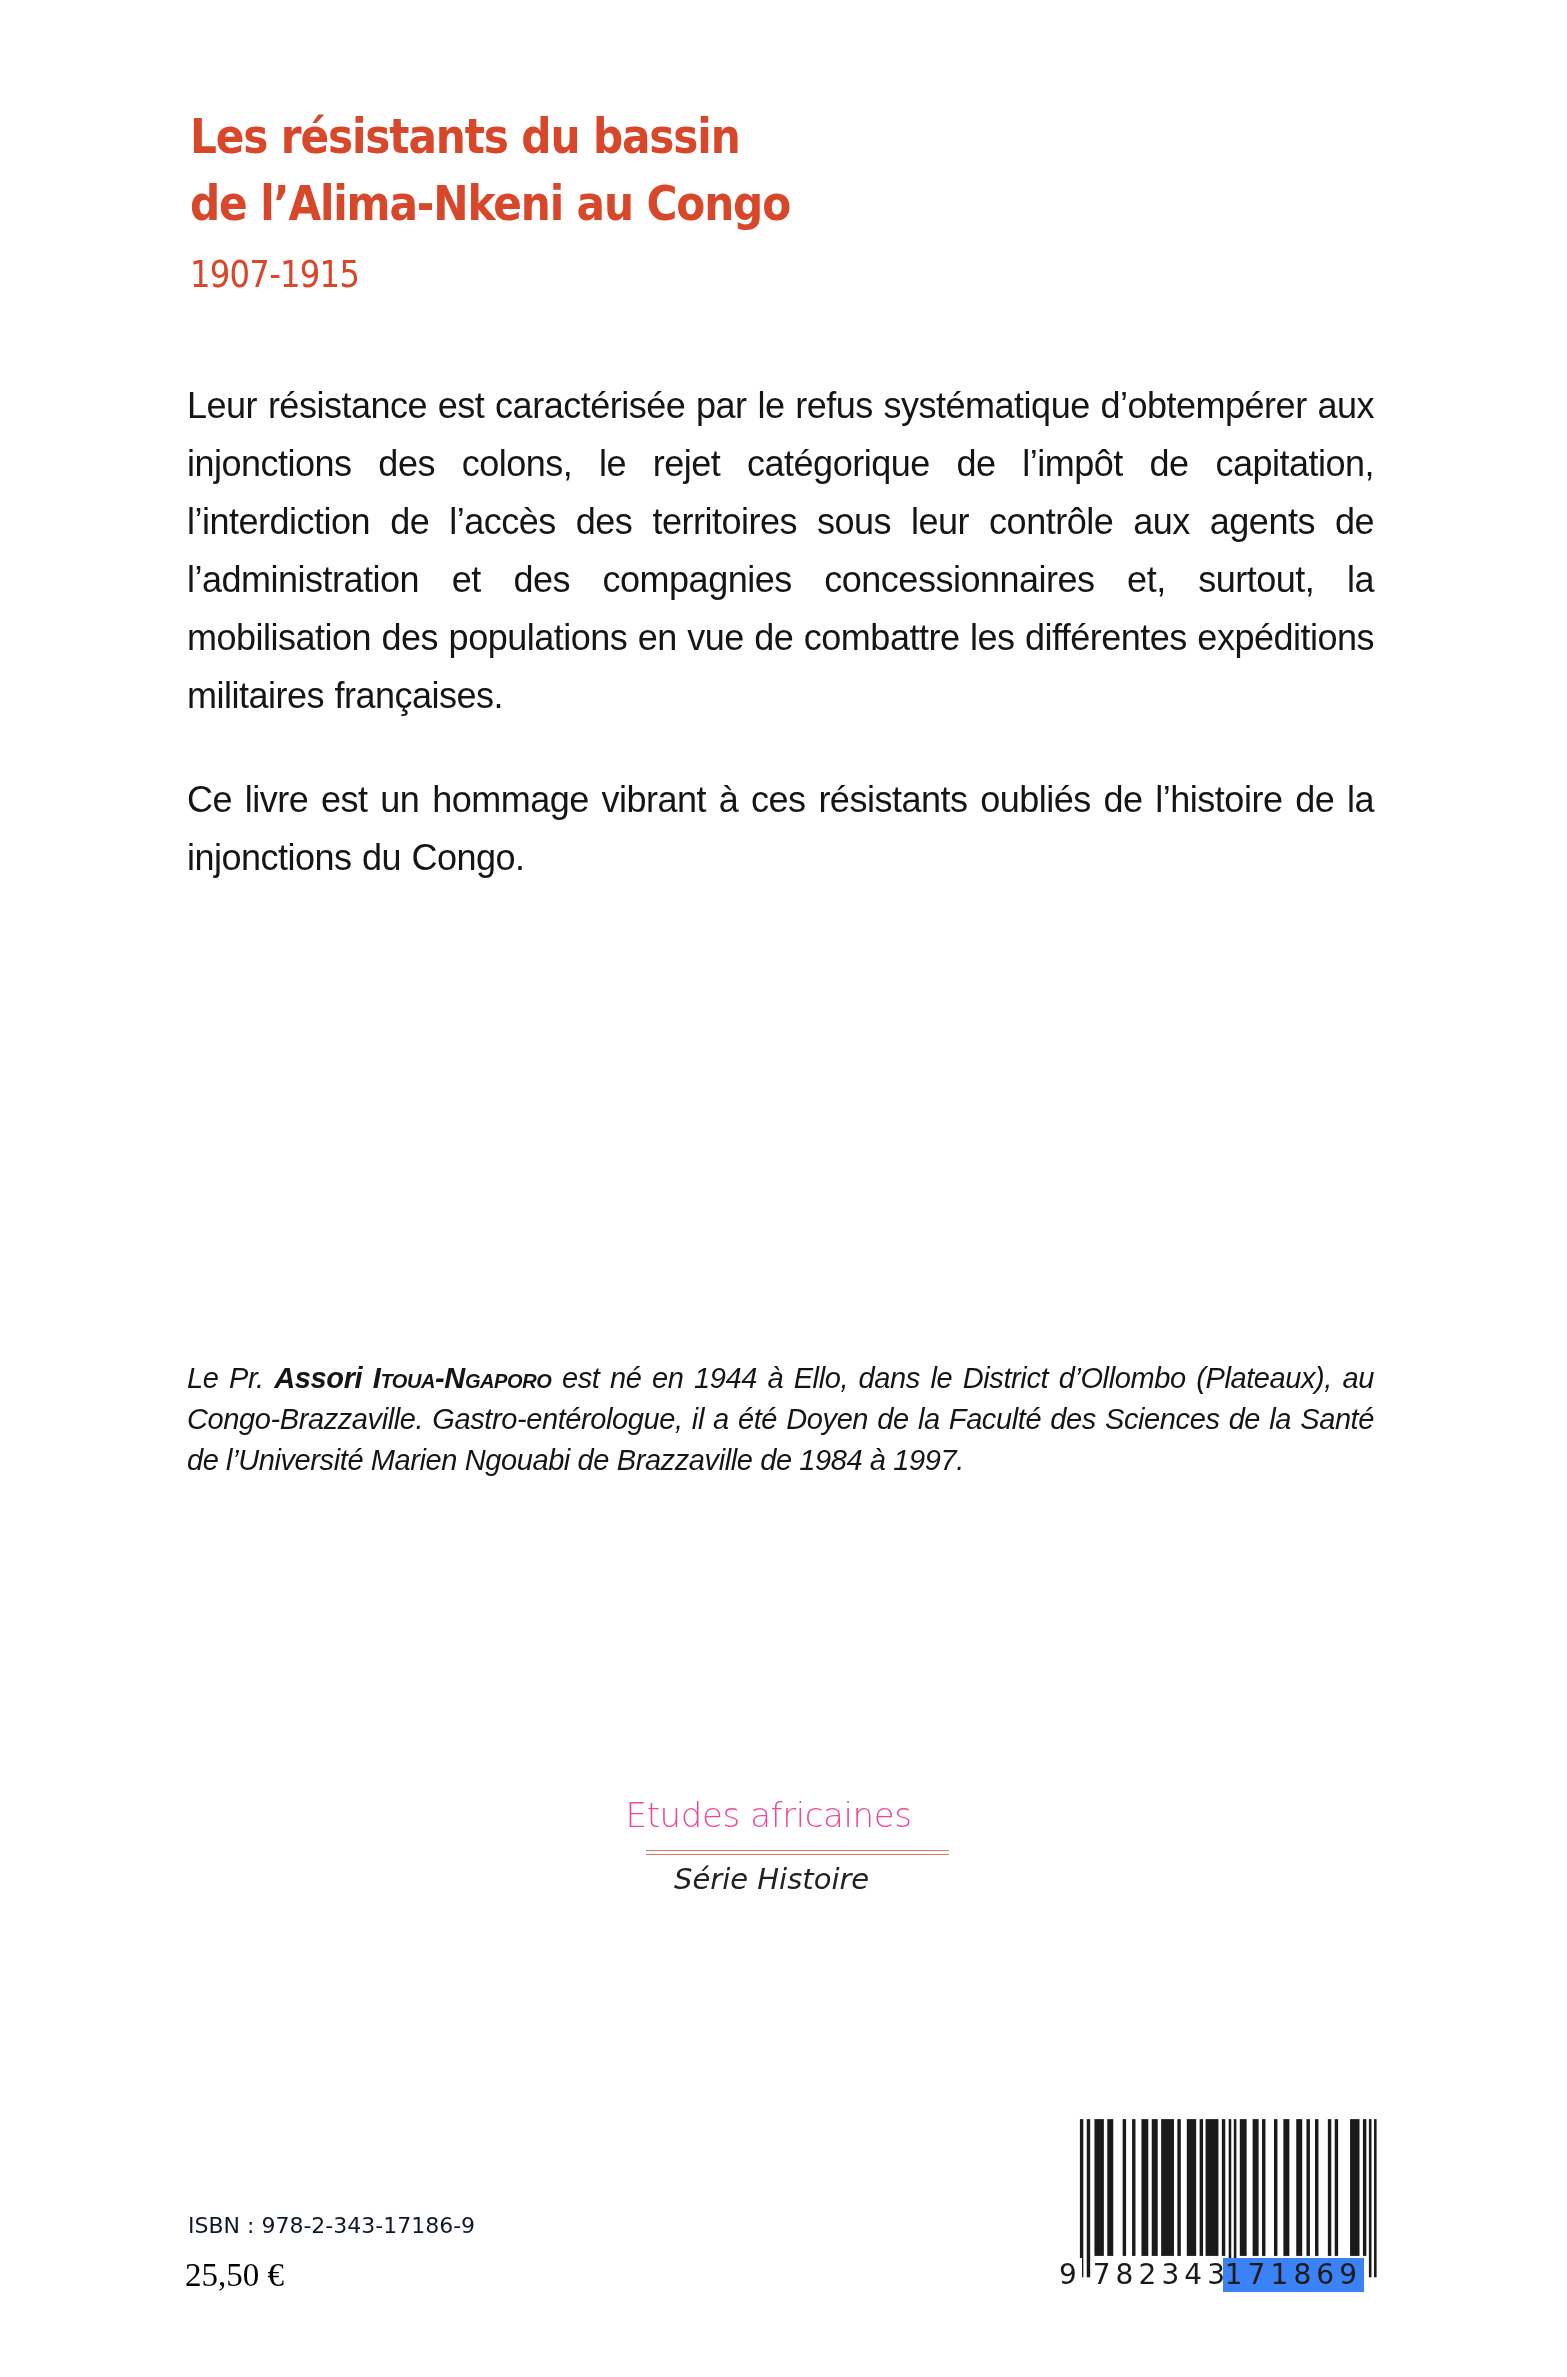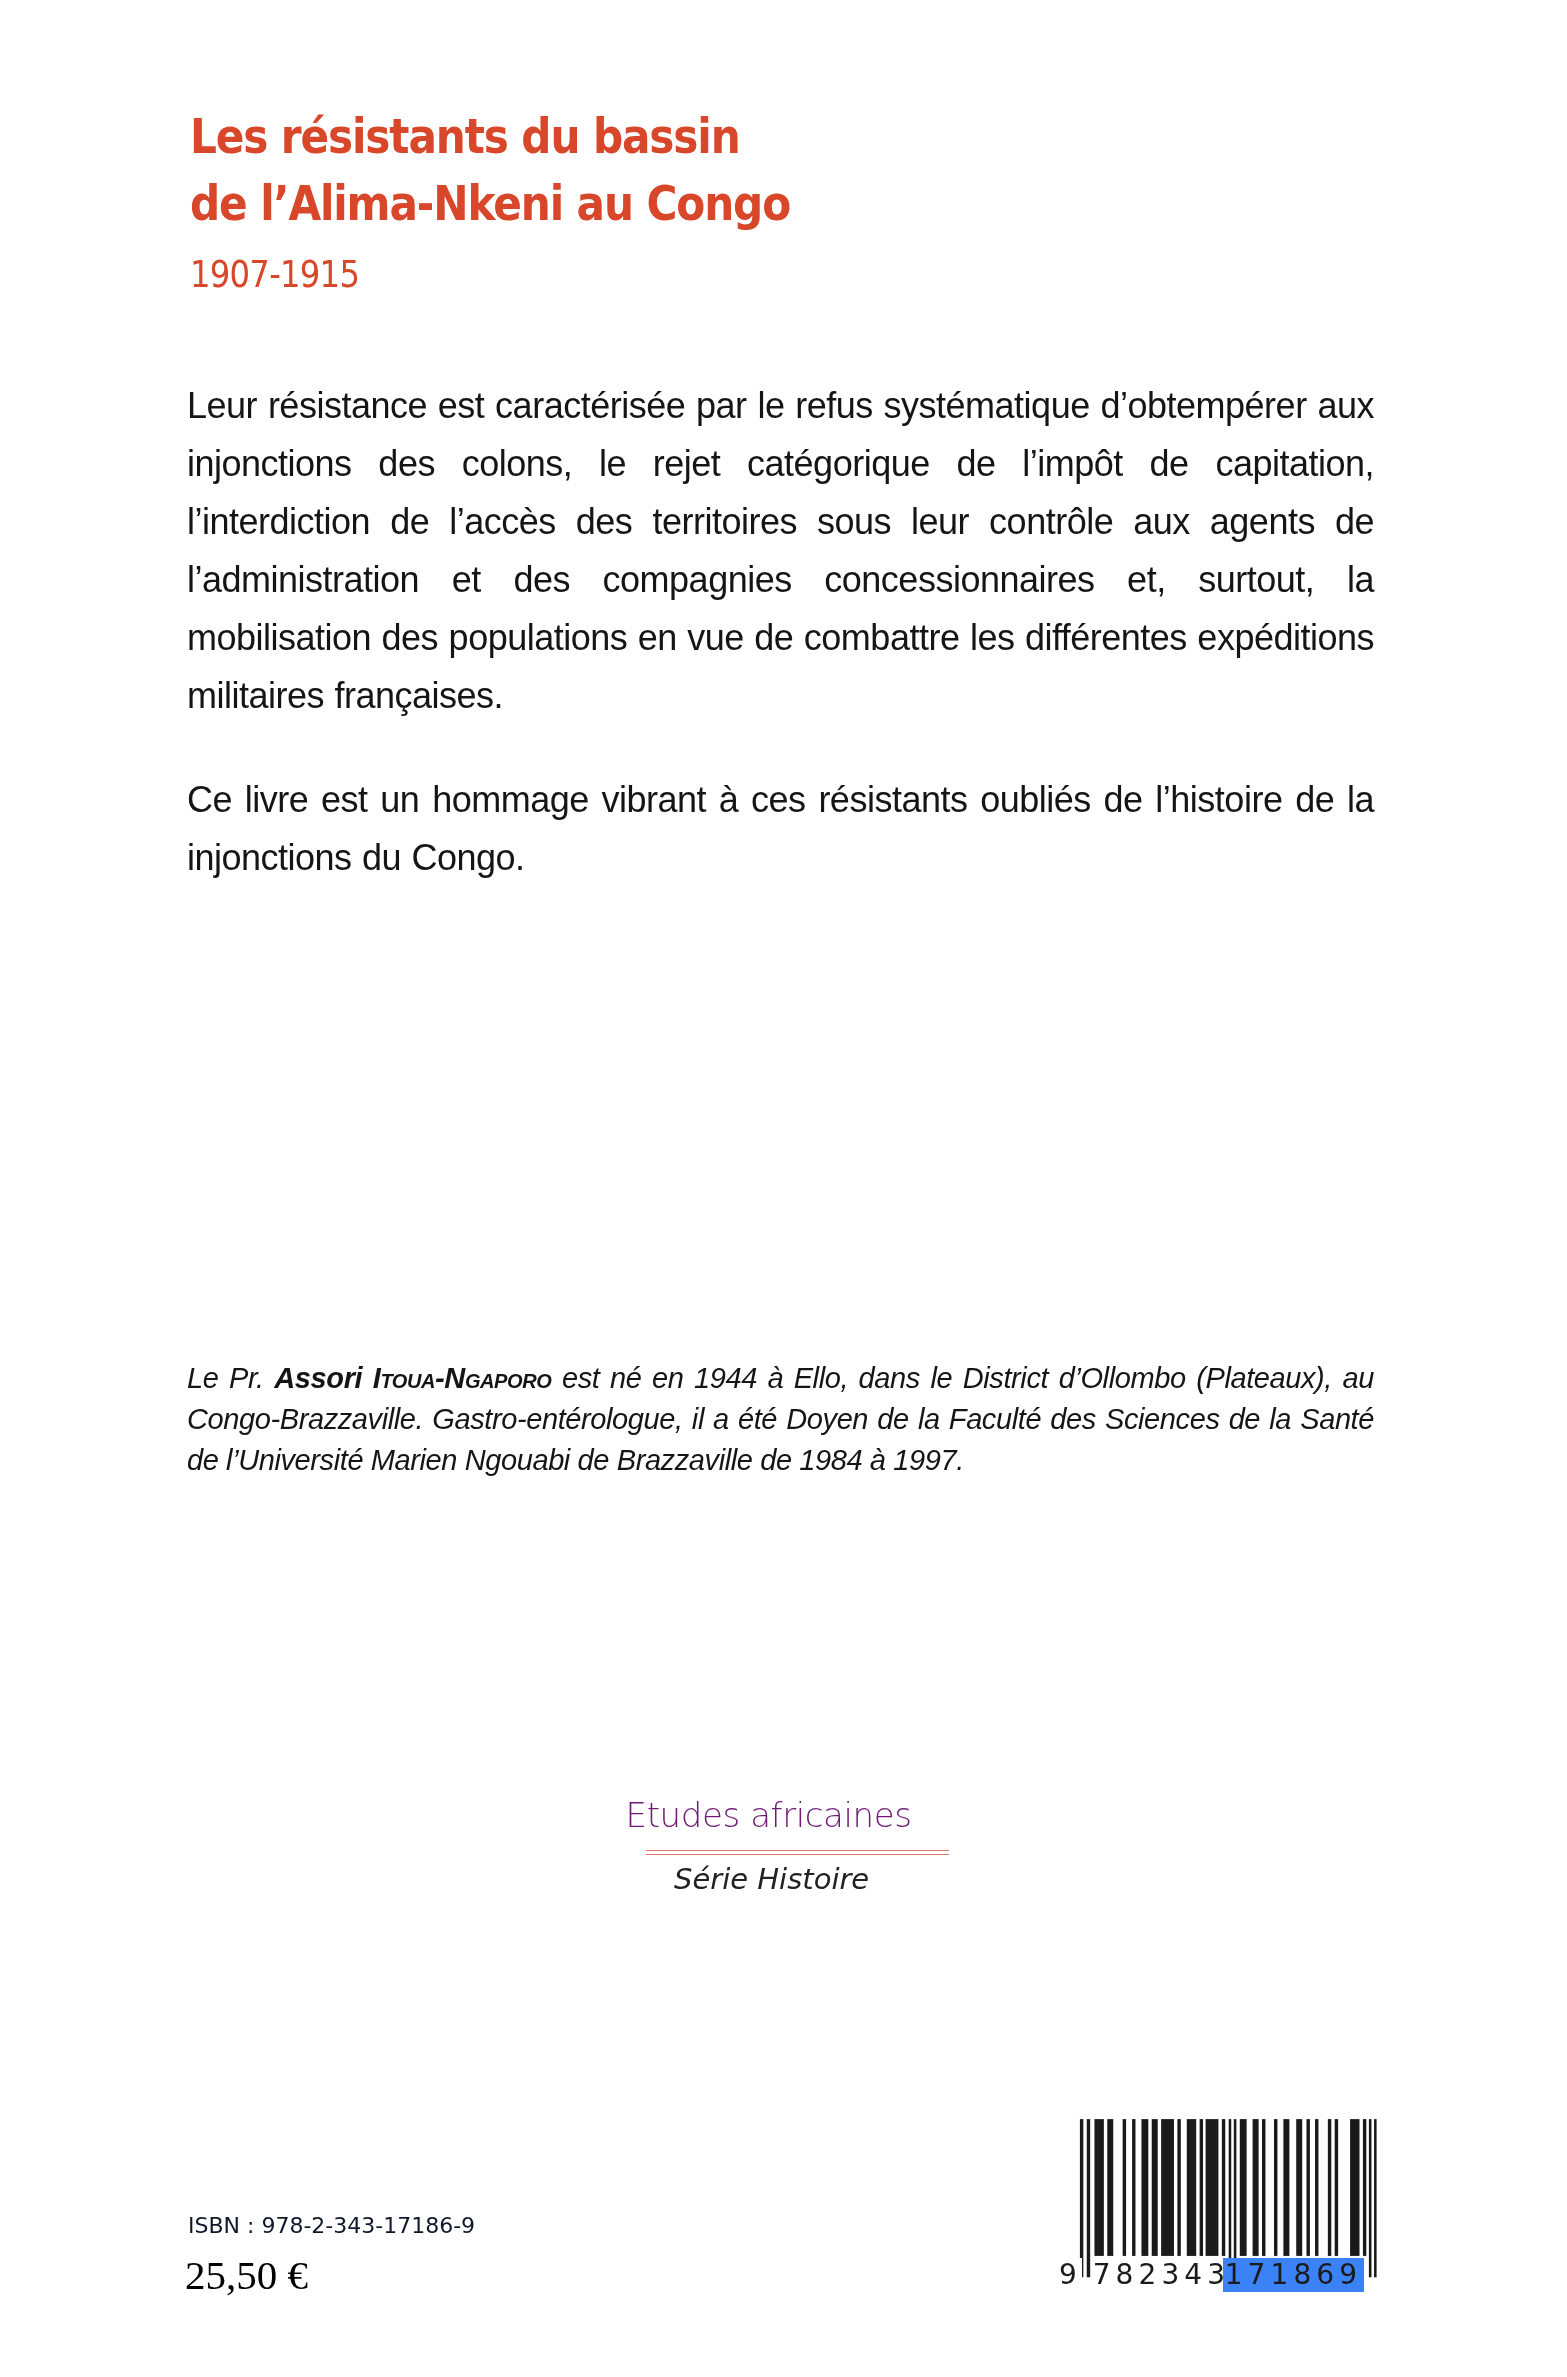--- a/index.html
+++ b/index.html
@@ -84,21 +84,21 @@
       height: 120px;
     }
     .series-title {
       position: absolute;
       left: 8.6px;
       top: 0;
       font-family: "DejaVu Sans", sans-serif;
       font-weight: 200;
       font-size: 34px;
       line-height: 41px;
-      color: #701a75;
+      color: #ec4899;
       letter-spacing: -0.4px;
       white-space: nowrap;
     }
     .series-rule {
       position: absolute;
       left: 29px;
       top: 55px;
       width: 303px;
       height: 3.4px;
       border-top: 0.9px solid #e07a6a;
@@ -124,21 +124,21 @@
       font-size: 22px;
       line-height: 34px;
       color: #0f172a;
       white-space: nowrap;
     }
     .price {
       position: absolute;
       left: 185px;
       top: 2255px;
       font-family: "Liberation Serif", serif;
-      font-size: 41px;
+      font-size: 33px;
       line-height: 41px;
       color: #000;
       white-space: nowrap;
     }
     .barcode {
       position: absolute;
       left: 1052px;
       top: 2108px;
       width: 326px;
       height: 206px;

